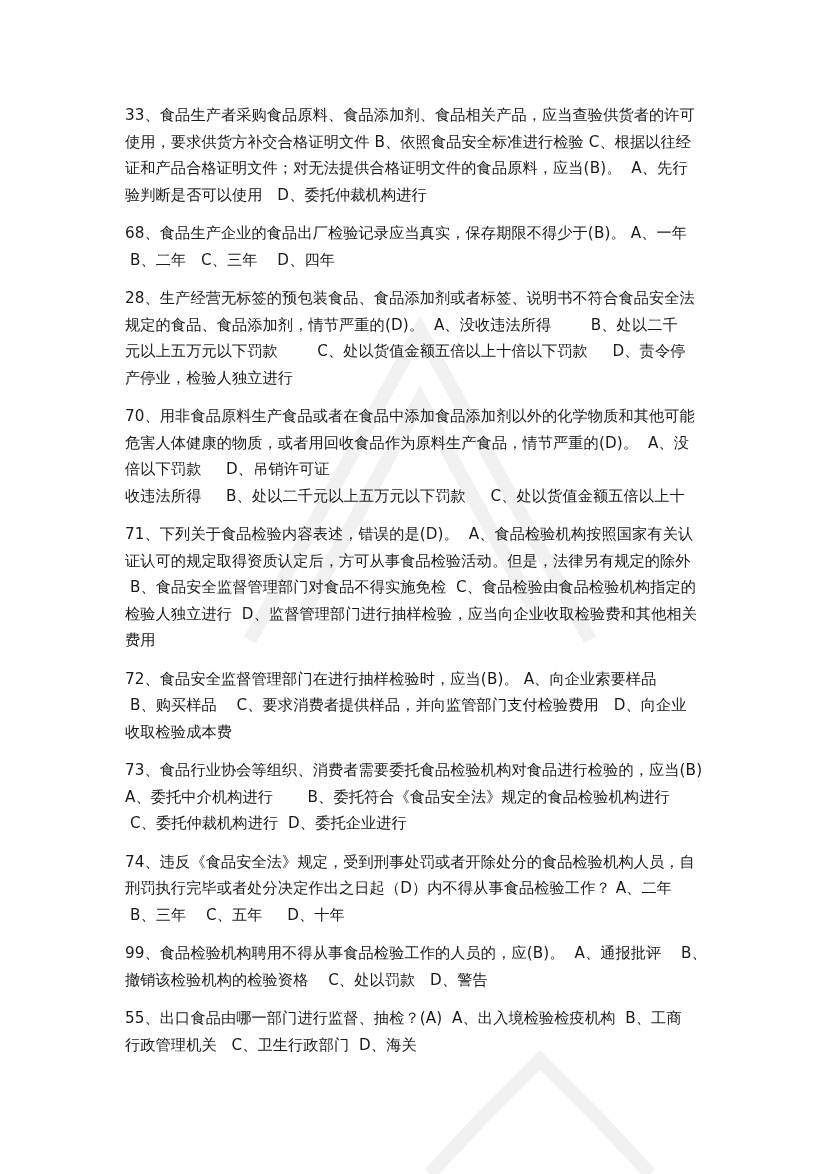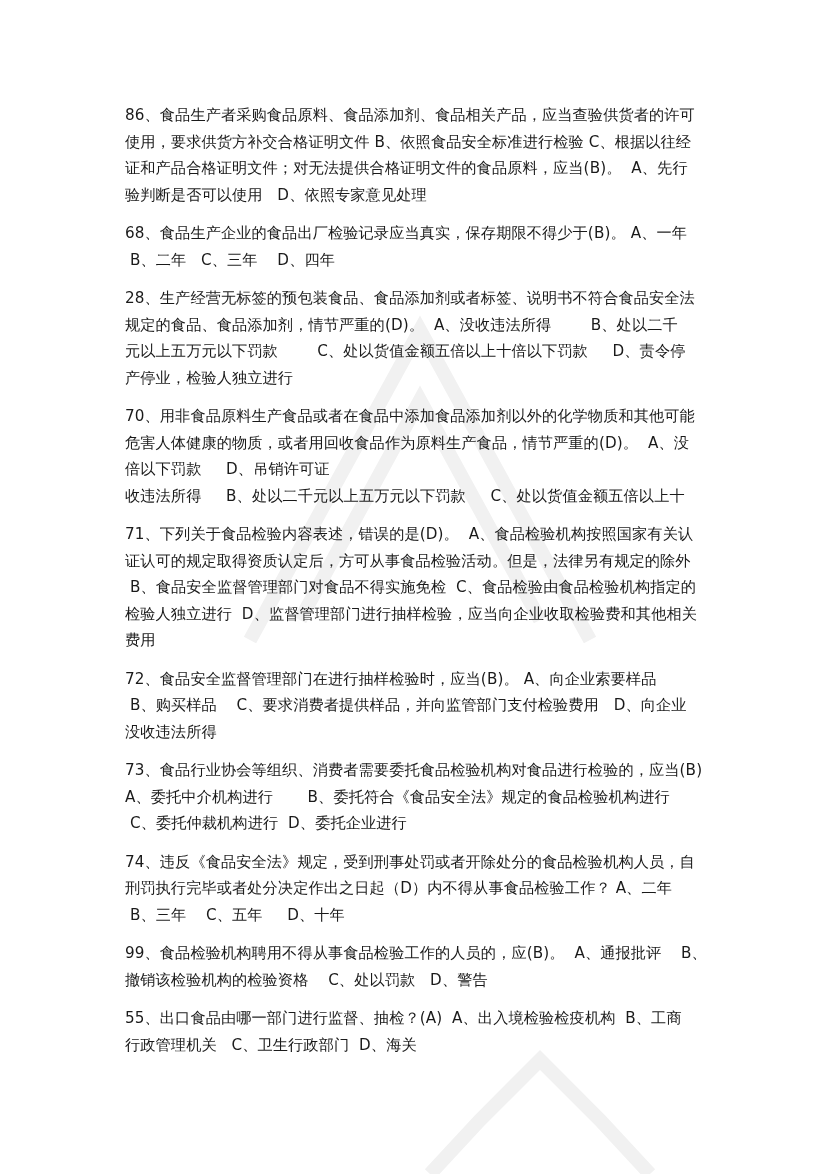--- a/index.html
+++ b/index.html
@@ -16,24 +16,24 @@
 <svg class="watermark" viewBox="0 0 830 1174" xmlns="http://www.w3.org/2000/svg">
   <g fill="none" stroke="#f1f1f1" stroke-width="14">
     <path d="M250 640 L420 330 L590 640"></path>
     <path d="M300 620 L420 400 L540 620"></path>
     <path d="M430 1174 L480 1120 L540 1060 L600 1120 L650 1174"></path>
   </g>
 </svg>
 
 <div class="page">
   <div class="q">
-    <div class="line">86、食品生产者采购食品原料、食品添加剂、食品相关产品，应当查验供货者的许可</div>
+    <div class="line">33、食品生产者采购食品原料、食品添加剂、食品相关产品，应当查验供货者的许可</div>
     <div class="line">使用，要求供货方补交合格证明文件 B、依照食品安全标准进行检验 C、根据以往经</div>
     <div class="line">证和产品合格证明文件；对无法提供合格证明文件的食品原料，应当(B)。  A、先行</div>
-    <div class="line">验判断是否可以使用   D、依照专家意见处理</div>
+    <div class="line">验判断是否可以使用   D、委托仲裁机构进行</div>
   </div>
   <div class="q">
     <div class="line">68、食品生产企业的食品出厂检验记录应当真实，保存期限不得少于(B)。 A、一年</div>
     <div class="line"> B、二年   C、三年    D、四年</div>
   </div>
   <div class="q">
     <div class="line">28、生产经营无标签的预包装食品、食品添加剂或者标签、说明书不符合食品安全法</div>
     <div class="line">规定的食品、食品添加剂，情节严重的(D)。  A、没收违法所得        B、处以二千</div>
     <div class="line">元以上五万元以下罚款        C、处以货值金额五倍以上十倍以下罚款     D、责令停</div>
     <div class="line">产停业，检验人独立进行</div>
@@ -47,21 +47,21 @@
   <div class="q">
     <div class="line">71、下列关于食品检验内容表述，错误的是(D)。  A、食品检验机构按照国家有关认</div>
     <div class="line">证认可的规定取得资质认定后，方可从事食品检验活动。但是，法律另有规定的除外</div>
     <div class="line"> B、食品安全监督管理部门对食品不得实施免检  C、食品检验由食品检验机构指定的</div>
     <div class="line">检验人独立进行  D、监督管理部门进行抽样检验，应当向企业收取检验费和其他相关</div>
     <div class="line">费用</div>
   </div>
   <div class="q">
     <div class="line">72、食品安全监督管理部门在进行抽样检验时，应当(B)。 A、向企业索要样品</div>
     <div class="line"> B、购买样品    C、要求消费者提供样品，并向监管部门支付检验费用   D、向企业</div>
-    <div class="line">没收违法所得</div>
+    <div class="line">收取检验成本费</div>
   </div>
   <div class="q">
     <div class="line">73、食品行业协会等组织、消费者需要委托食品检验机构对食品进行检验的，应当(B)</div>
     <div class="line">A、委托中介机构进行       B、委托符合《食品安全法》规定的食品检验机构进行</div>
     <div class="line"> C、委托仲裁机构进行  D、委托企业进行</div>
   </div>
   <div class="q">
     <div class="line">74、违反《食品安全法》规定，受到刑事处罚或者开除处分的食品检验机构人员，自</div>
     <div class="line">刑罚执行完毕或者处分决定作出之日起（D）内不得从事食品检验工作？ A、二年</div>
     <div class="line"> B、三年    C、五年     D、十年</div>

